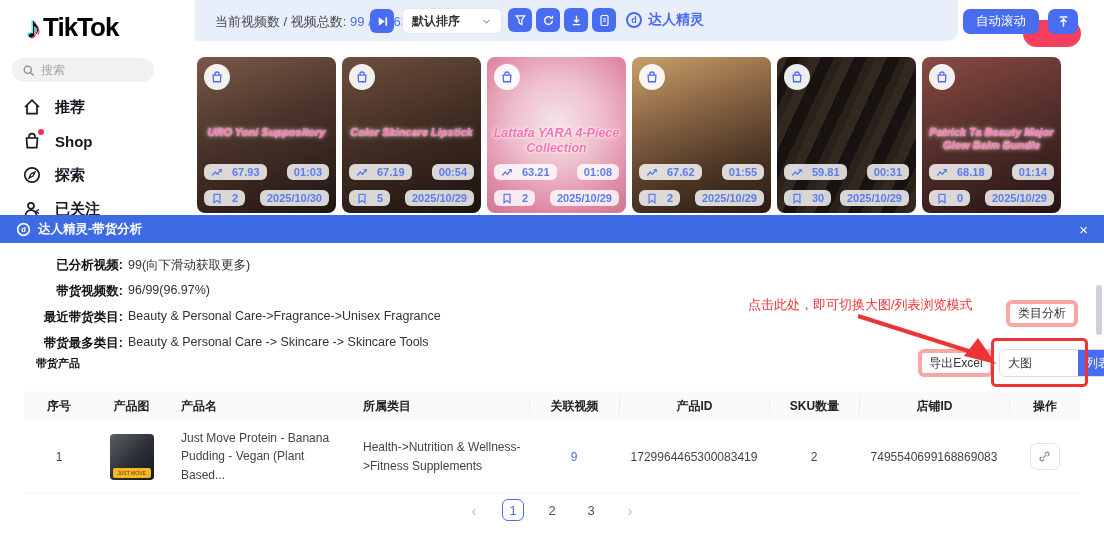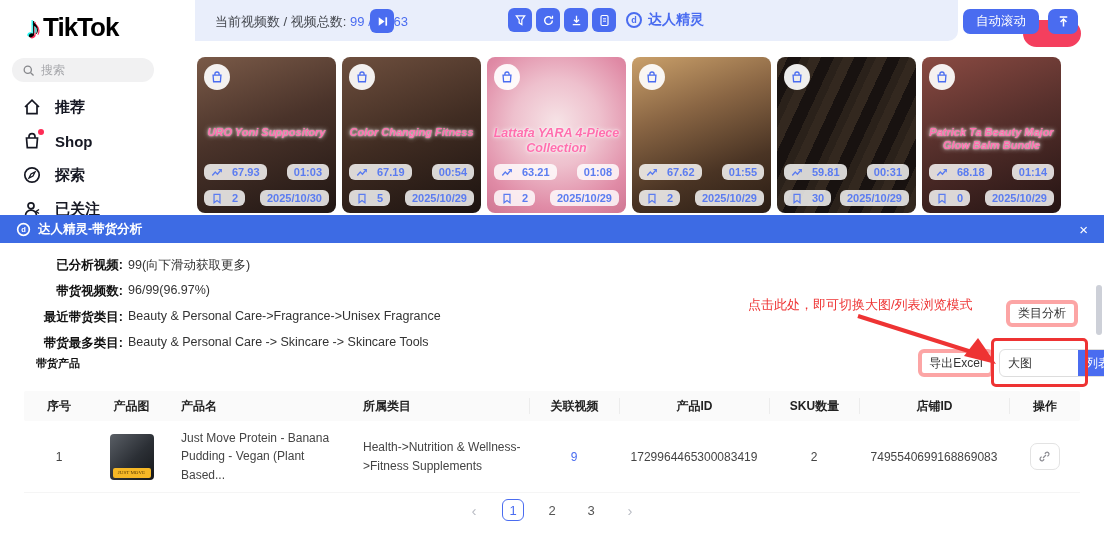--- a/index.html
+++ b/index.html
@@ -98,21 +98,21 @@
   .annotation { position:absolute; left:748px; top:81px; font-size:13px; color:#ee3333; white-space:nowrap; }
   .arrow-svg { position:absolute; left:840px; top:95px; width:170px; height:62px; pointer-events:none; }
   .scroll-thumb { position:absolute; left:1096px; top:70px; width:6px; height:50px; border-radius:3px; background:#cdd0d8; }
 
   
   .table { position:absolute; left:24px; top:176px; width:1056px; }
   .t-head { display:flex; height:30px; background:#fafafa; align-items:center; border-radius:2px; }
   .t-head .cell { font-size:12px; font-weight:bold; color:#222; }
   .t-row { display:flex; min-height:72px; align-items:center; border-bottom:1px solid #f5f5f5; }
   .cell { display:flex; align-items:center; justify-content:center; text-align:center; font-size:12px; color:#444; }
-  .c0{width:70px;} .c1{width:75px;font-family:Liberation Serif, serif;} .c2{width:180px; justify-content:flex-start; text-align:left; padding-left:12px;}
+  .c0{width:70px;} .c1{width:75px;} .c2{width:180px; justify-content:flex-start; text-align:left; padding-left:12px;}
   .c3{width:180px; justify-content:flex-start; text-align:left; padding-left:14px;}
   .c4{width:90px;} .c5{width:150px;} .c6{width:90px;} .c7{width:150px;} .c8{width:71px;}
   .t-head .c4,.t-head .c5,.t-head .c6,.t-head .c7,.t-head .c8 { border-left:1px solid #ececec; height:16px; }
   .wrap2 { line-height:1.55; }
   .video-link { color:#4a6cf0; cursor:pointer; }
   .prod-thumb { width:44px; height:46px; border-radius:4px; overflow:hidden; position:relative;
                 background:linear-gradient(135deg,#5a5f66 0%,#2b2f35 55%,#15171a 100%); }
   .prod-thumb .strip { position:absolute; left:3px; right:3px; bottom:2px; height:10px; background:#f6b826;
                        border-radius:2px; font-size:5px; color:#5a3b00; display:flex; align-items:center; justify-content:center; }
   .op-btn { width:30px; height:27px; background:#fff; border:1px solid #e3e3e3; border-radius:7px; cursor:pointer;
@@ -181,20 +181,26 @@
     <div class="count-wrap">
       <span>当前视频数 / 视频总数:</span>
       <span class="count-val">99 / 1,763</span>
     </div>
     <button class="icon-btn skip-btn">
       <svg viewBox="0 0 18 18">
           <path d="M4.5 4 L11.5 9 L4.5 14 Z" fill="#fff"></path>
           <rect x="12.5" y="4" width="2" height="10" fill="#fff"></rect>
         </svg>
     </button>
+    <div class="sort-select">
+      <span class="sort-label">默认排序</span>
+      <svg viewBox="0 0 18 18" fill="none">
+          <path d="M4 6.5 L9 11.5 L14 6.5" stroke="#999" stroke-width="1.8"></path>
+        </svg>
+    </div>
     <div class="tool-icons" id="tool-icons">
         <button class="icon-btn">
           <span style="display: flex;">
             <svg viewBox="0 0 18 18" fill="none">
               <path d="M4 3.5 H14 L10.6 8.2 V13.8 L7.4 11.8 V8.2 Z" stroke="#fff" stroke-width="1.5"></path>
             </svg>
           </span>
         </button>
         <button class="icon-btn">
           <span style="display: flex;">
@@ -269,21 +275,21 @@
       </div>
       <div class="card card-1">
         <div class="bag-bubble">
           <span style="display: flex; width: 14px;">
             <svg viewBox="0 0 16 16" fill="none">
               <path d="M3.5 5.8 H12.5 L11.9 13.4 H4.1 Z" stroke="currentColor" stroke-width="1.5"></path>
               <path d="M5.6 5.8 V4.7 a2.4 2.4 0 0 1 4.8 0 V5.8" stroke="currentColor" stroke-width="1.5"></path>
             </svg>
           </span>
         </div>
-        <div class="card-title">Color Changing Fitness</div>
+        <div class="card-title">Color Skincare Lipstick</div>
         <div class="badge b-score">
           <span style="display: flex;">
             <svg viewBox="0 0 14 12" fill="none">
               <path d="M1.5 9.5 L5 5.5 L7.5 8 L12 2.5" stroke="currentColor" stroke-width="1.6"></path>
               <path d="M8.8 2.5 H12 V5.7" stroke="currentColor" stroke-width="1.4"></path>
             </svg>
           </span>
           <span>67.19</span>
         </div>
         <div class="badge b-dur">00:54</div>

